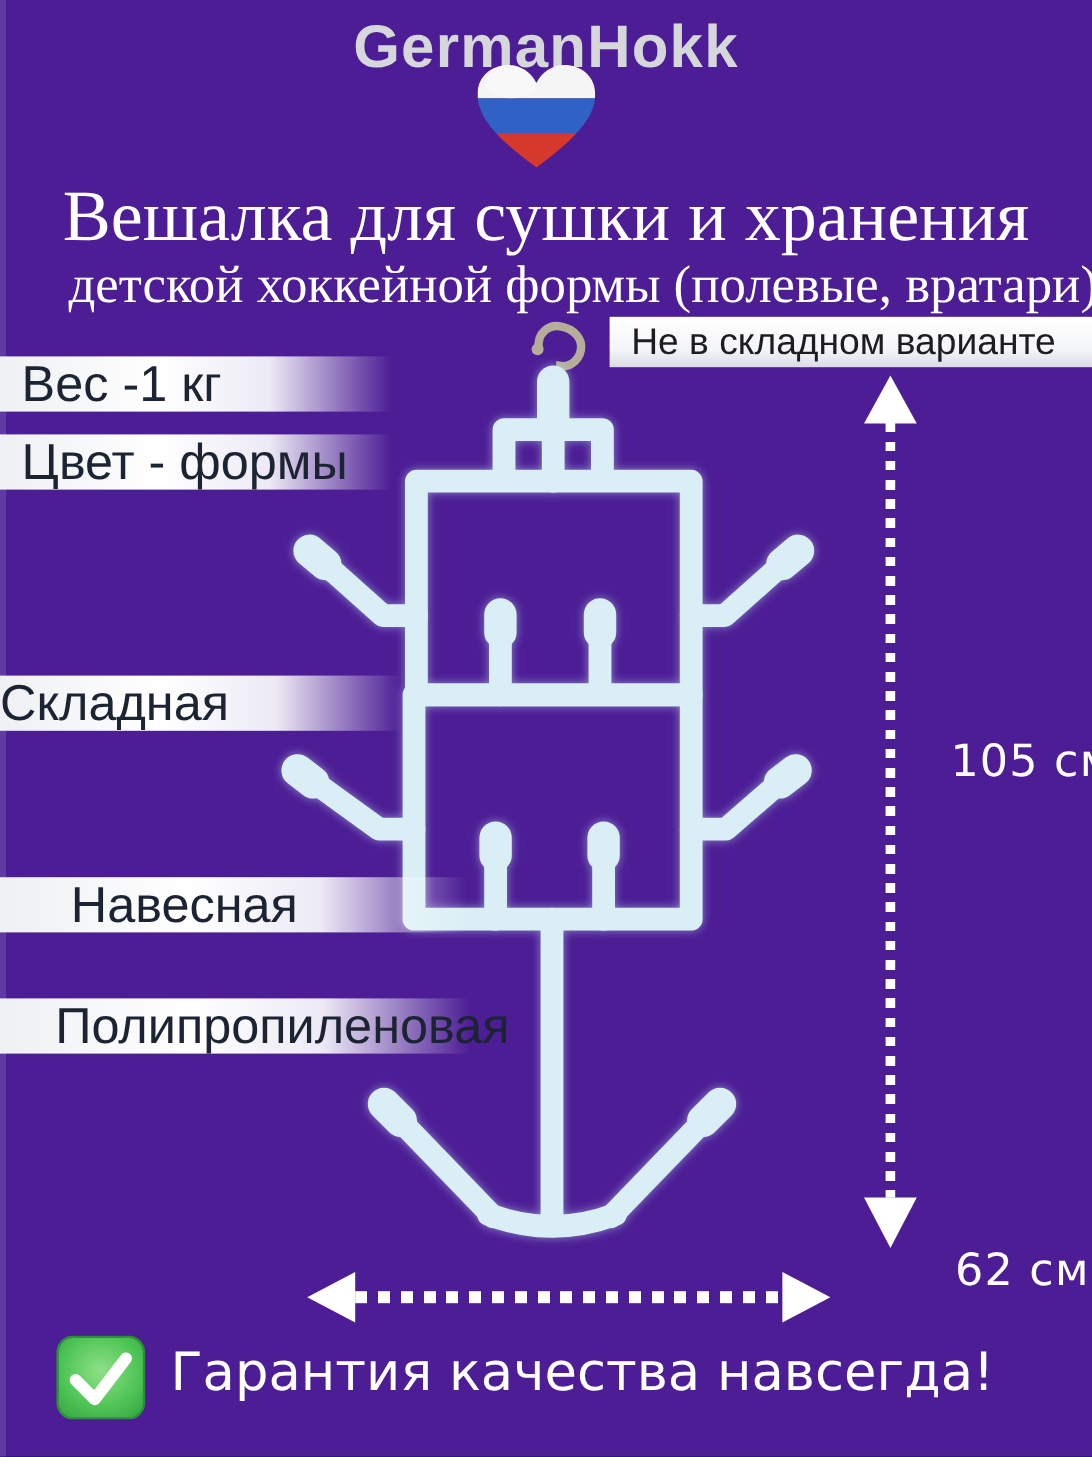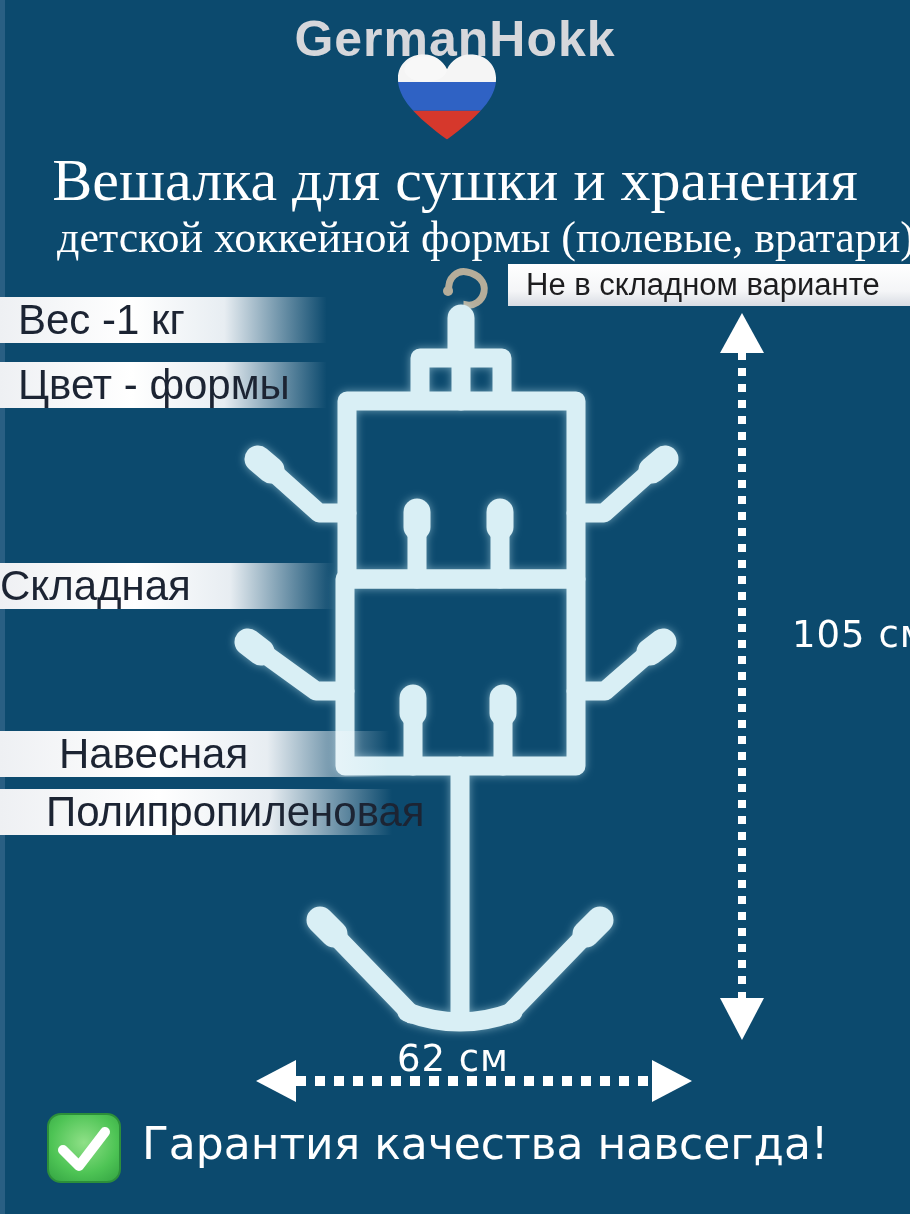--- a/index.html
+++ b/index.html
@@ -1,18 +1,18 @@
 <!DOCTYPE html>
 <html><head>
 <meta charset="utf-8">
 <style>
   html,body{margin:0;padding:0;background:#081341;}
   .canvas{
     position:relative;width:910px;height:1214px;overflow:hidden;
-    background:#0c4a6e;
+    background:#4c1d95;
     font-family:"Liberation Sans",sans-serif;
   }
   .canvas::before{ 
     content:"";position:absolute;left:0;top:0;width:5px;height:100%;
     background:rgba(180,195,230,0.18);
   }
   
   .brand{
     position:absolute;top:10px;left:0;width:100%;text-align:center;
     color:#d6d7db;font-size:50px;font-weight:800;letter-spacing:1px;
@@ -33,21 +33,21 @@
   
   .bar{
     position:absolute;left:0;height:46px;display:flex;align-items:center;
     color:#1c2433;font-size:42px;white-space:nowrap;
     background:linear-gradient(90deg,#eef0f3 0%,#ffffff 40%,rgba(250,251,253,0.92) 68%,rgba(255,255,255,0) 99%);
   }
   .bar-weight{top:297px;width:312px;padding-left:18px;}
   .bar-color{top:362px;width:312px;padding-left:18px;}
   .bar-fold{top:563px;width:338px;}
   .bar-hang{top:731px;width:334px;padding-left:59px;}
-  .bar-material{top:789px;width:350px;padding-left:46px;}
+  .bar-material{top:832px;width:350px;padding-left:46px;}
   .callout{
     position:absolute;left:508px;top:264px;width:402px;height:42px;
     background:linear-gradient(180deg,#ffffff 0%,#f4f5f7 65%,#d8dce3 100%);
     color:#1d1d1f;font-size:31px;display:flex;align-items:center;padding-left:18px;
     white-space:nowrap;
   }
   
   .v-line{
     position:absolute;left:738px;top:352px;width:8px;height:646px;
     background:repeating-linear-gradient(180deg,#ffffff 0 8px,transparent 8px 16px);
@@ -74,21 +74,21 @@
   .arrow-right{
     position:absolute;left:652px;top:1060px;width:0;height:0;
     border-top:21px solid transparent;border-bottom:21px solid transparent;
     border-left:40px solid #ffffff;
   }
   .dim-h{
     position:absolute;left:792px;top:613px;color:#ffffff;font-size:37px;
     letter-spacing:1px;font-family:"DejaVu Sans",sans-serif;white-space:nowrap;
   }
   .dim-w{
-    position:absolute;left:0;top:1037px;width:910px;text-align:center;
+    position:absolute;left:0;top:1037px;width:910px;text-align:right;
     color:#ffffff;font-size:37px;letter-spacing:1px;
     font-family:"DejaVu Sans",sans-serif;white-space:nowrap;
   }
   
   .dim-w span{display:inline-block;transform:translateX(-2px);}
   
   .check-wrap{position:absolute;left:46px;top:1113px;width:76px;height:70px;}
   .guarantee{
     position:absolute;left:142px;top:1118px;color:#ffffff;font-size:44px;
     font-family:"DejaVu Sans",sans-serif;white-space:nowrap;

